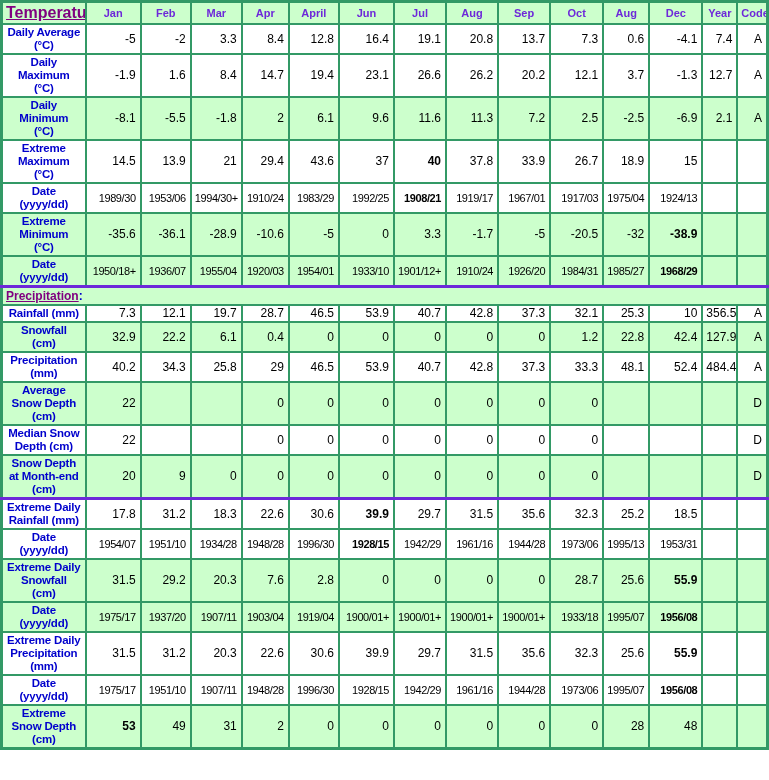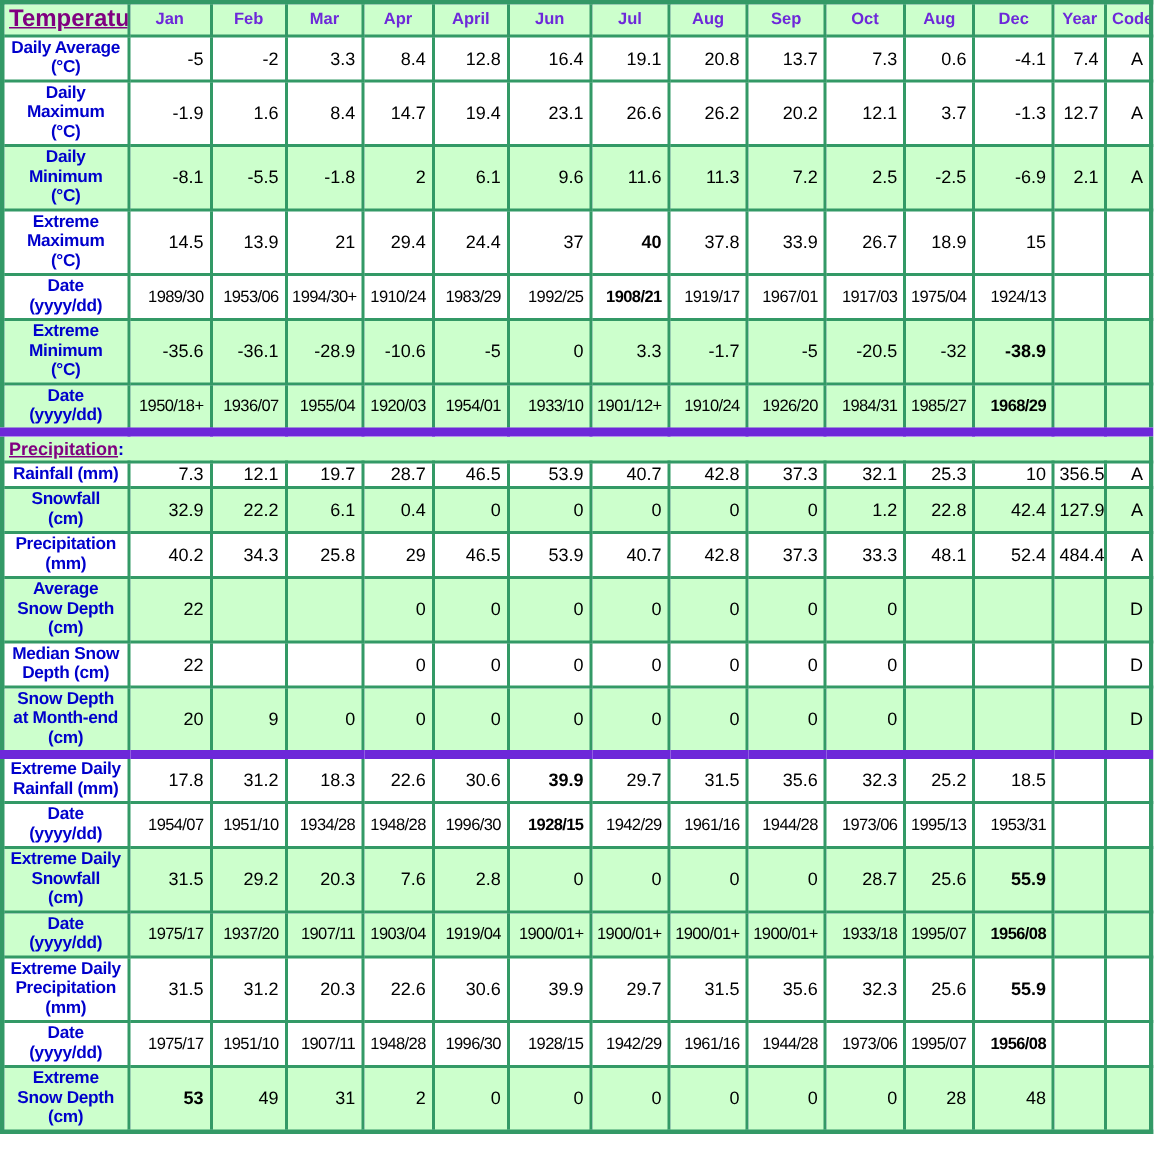--- a/index.html
+++ b/index.html
@@ -44,21 +44,21 @@
     padding-right:4px;
     line-height:13px;
   }
   td.date-cell{
     font-size:11px;
     letter-spacing:-0.4px;
   }
   td.bold{ font-weight:bold; }
   tr.white td{ background:#ffffff; }
   tr.green td{ background:#ccffcc; }
-  tr.thick-top td, tr.thick-top th{ border-top:6px solid #6d28d9; }
+  tr.thick-top td, tr.thick-top th{ border-top:3px solid #6d28d9; }
   td.section-cell{
     background:#ccffcc;
     text-align:left;
     font-size:12px;
     line-height:14px;
   }
   .sec-link{
     color:#800080;
     font-weight:bold;
     text-decoration:underline;
@@ -161,21 +161,21 @@
         <td class="num">-6.9</td>
         <td class="num">2.1</td>
         <td class="num">A</td>
       </tr>
       <tr class="white">
         <td class="label">Extreme<br>Maximum<br>(°C)</td>
         <td class="num">14.5</td>
         <td class="num">13.9</td>
         <td class="num">21</td>
         <td class="num">29.4</td>
-        <td class="num">24.4</td>
+        <td class="num">43.6</td>
         <td class="num">37</td>
         <td class="num bold">40</td>
         <td class="num">37.8</td>
         <td class="num">33.9</td>
         <td class="num">26.7</td>
         <td class="num">18.9</td>
         <td class="num">15</td>
         <td class="num"></td>
         <td class="num"></td>
       </tr>

